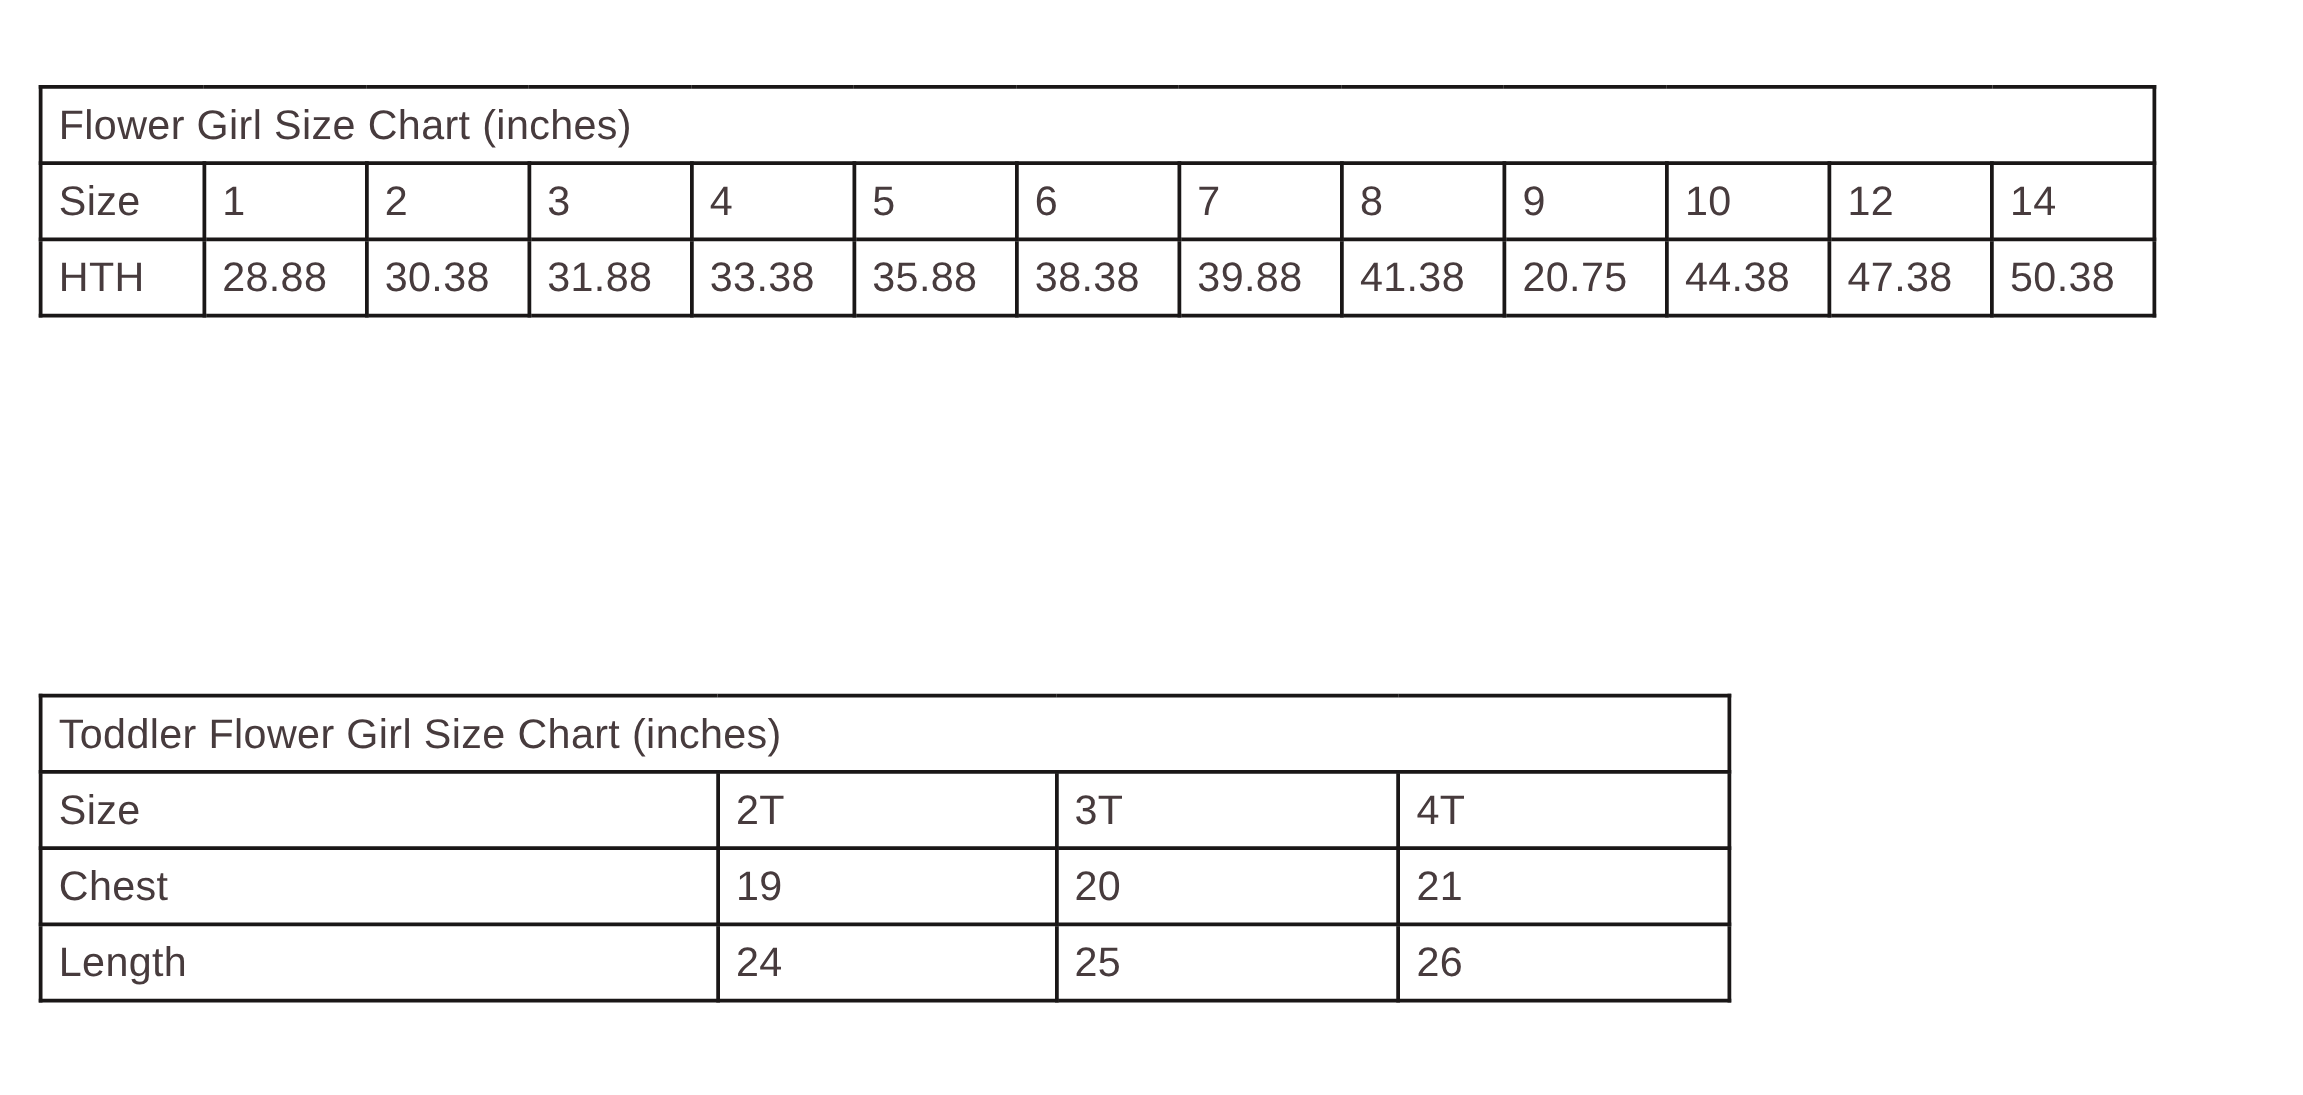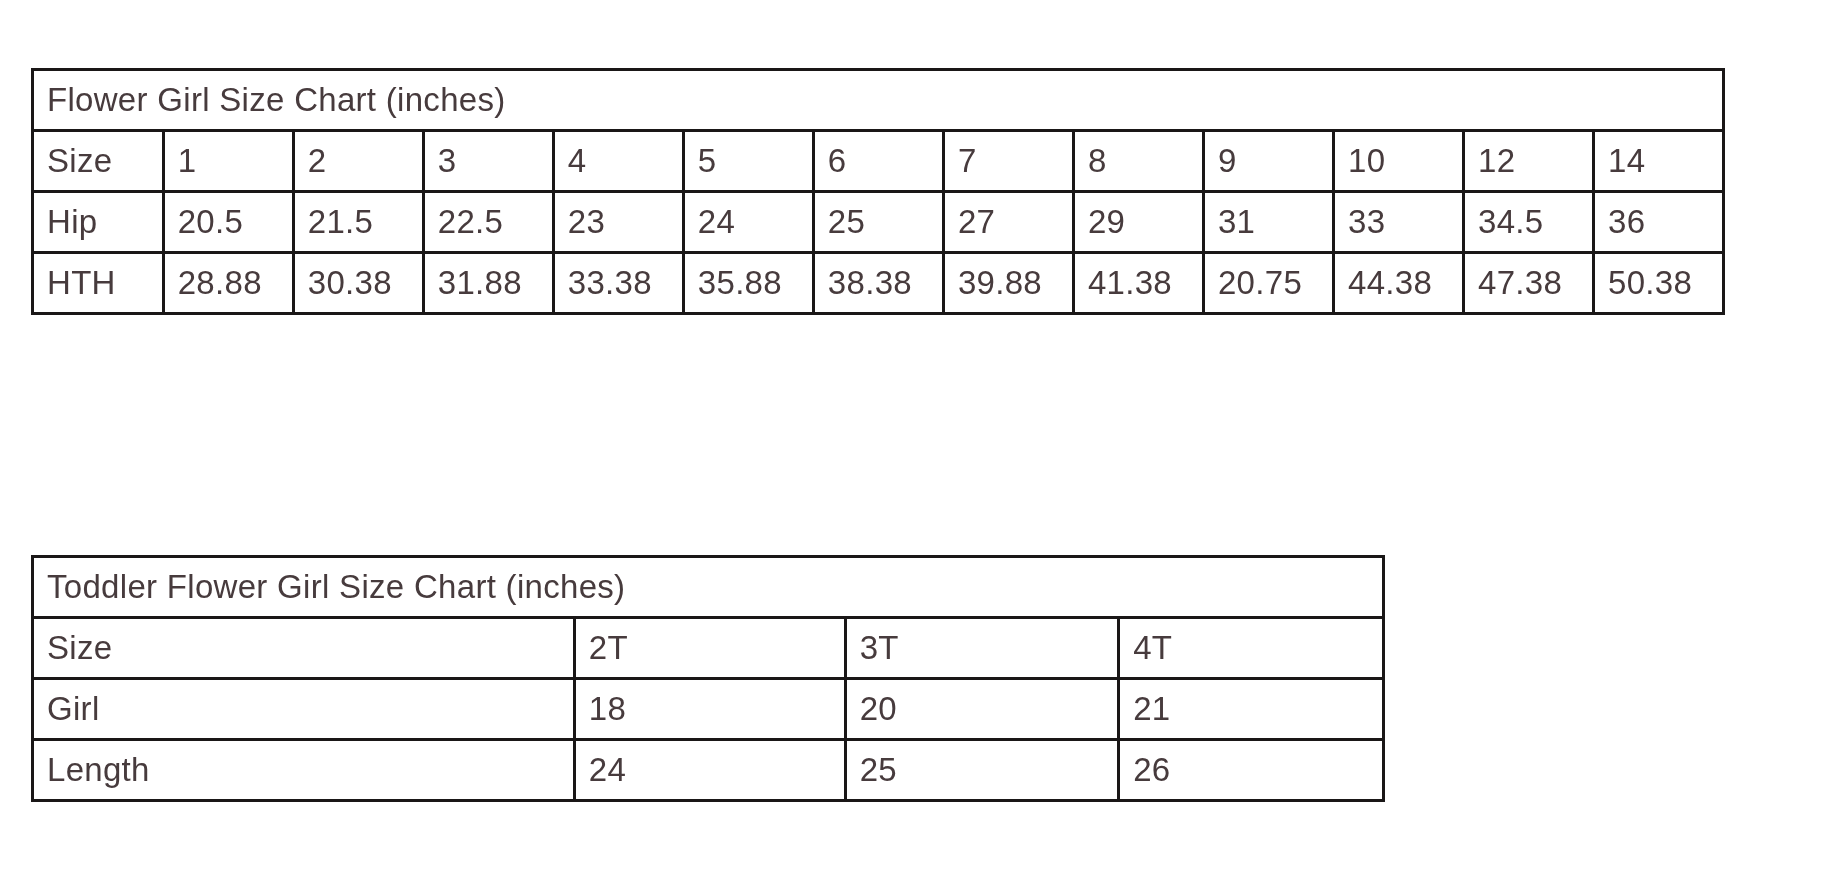--- a/index.html
+++ b/index.html
@@ -80,35 +80,20 @@
         <td>5</td>
         <td>6</td>
         <td>7</td>
         <td>8</td>
         <td>9</td>
         <td>10</td>
         <td>12</td>
         <td>14</td>
       </tr>
       <tr>
-        <td>Hip</td>
-        <td>20.5</td>
-        <td>21.5</td>
-        <td>22.5</td>
-        <td>23</td>
-        <td>24</td>
-        <td>25</td>
-        <td>27</td>
-        <td>29</td>
-        <td>31</td>
-        <td>33</td>
-        <td>34.5</td>
-        <td>36</td>
-      </tr>
-      <tr>
         <td>HTH</td>
         <td>28.88</td>
         <td>30.38</td>
         <td>31.88</td>
         <td>33.38</td>
         <td>35.88</td>
         <td>38.38</td>
         <td>39.88</td>
         <td>41.38</td>
         <td>20.75</td>
@@ -130,22 +115,22 @@
       <tr>
         <td colspan="4" class="title-cell">Toddler Flower Girl Size Chart (inches)</td>
       </tr>
       <tr>
         <td>Size</td>
         <td>2T</td>
         <td>3T</td>
         <td>4T</td>
       </tr>
       <tr>
-        <td>Girl</td>
-        <td>18</td>
+        <td>Chest</td>
+        <td>19</td>
         <td>20</td>
         <td>21</td>
       </tr>
       <tr>
         <td>Length</td>
         <td>24</td>
         <td>25</td>
         <td>26</td>
       </tr>
     </tbody>

